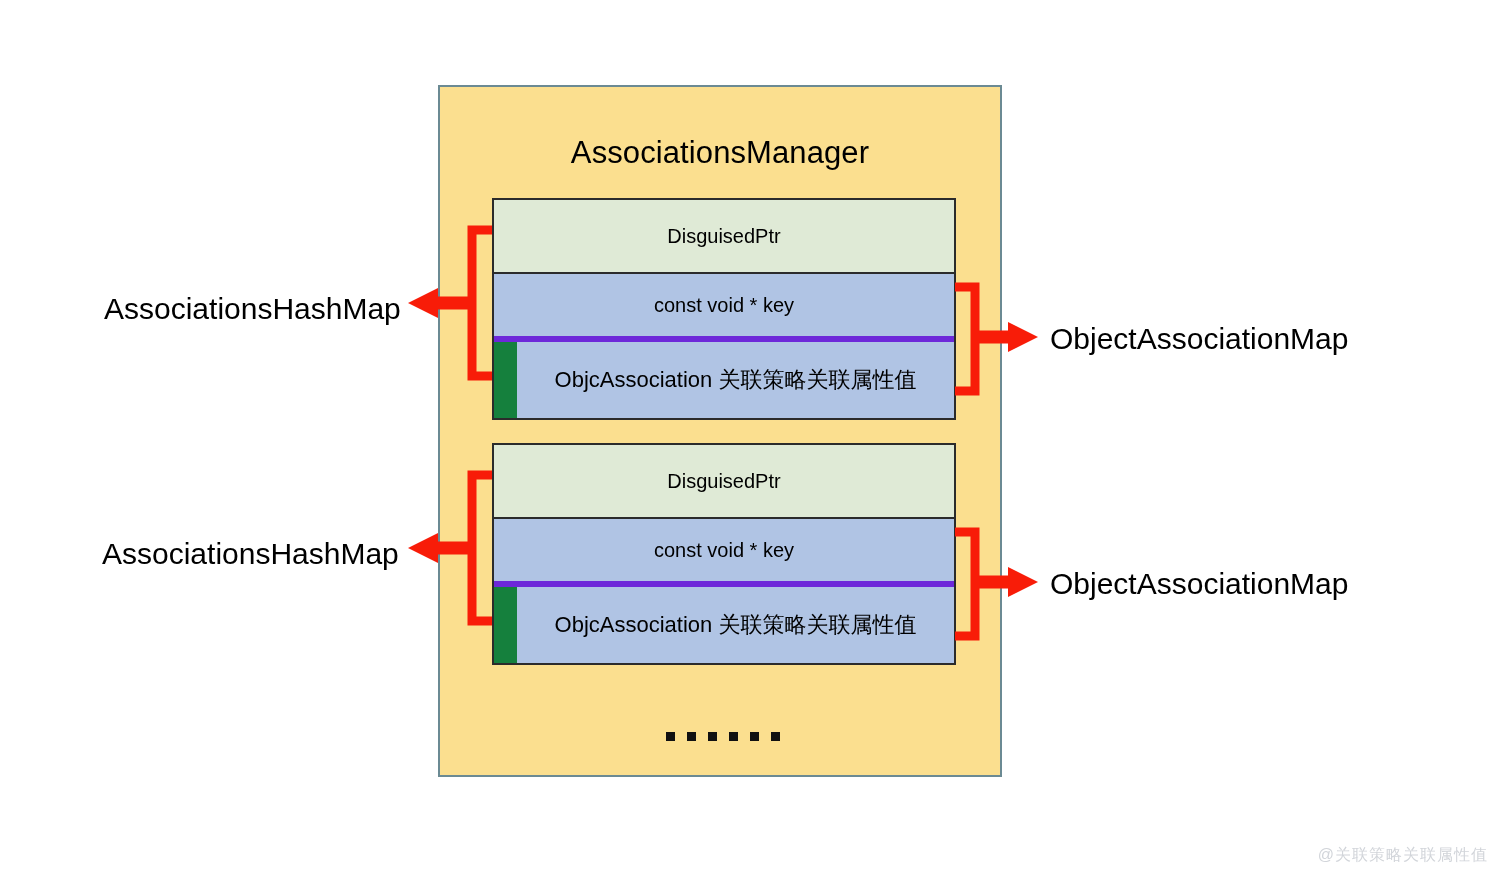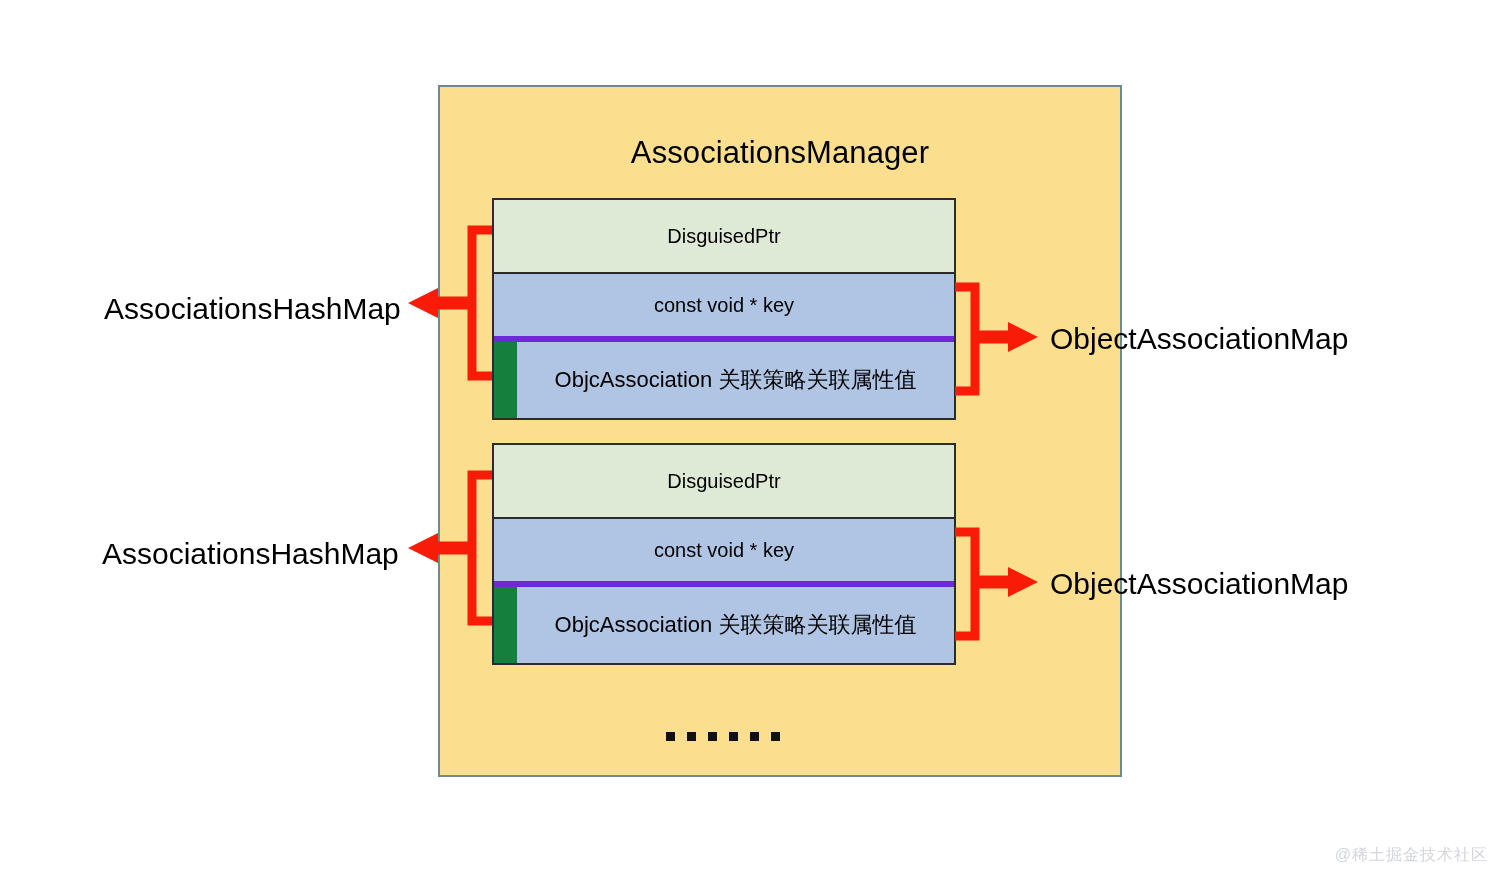--- a/index.html
+++ b/index.html
@@ -20,21 +20,21 @@
     left: 0; top: 0;
     width: 1512px;
     height: 890px;
   }
 
   
   .manager-box {
     position: absolute;
     left: 438px;
     top: 85px;
-    width: 684px;
+    width: 564px;
     height: 692px;
     background: #fbdf8f;
     border: 2px solid #6b8a93;
     box-sizing: border-box;
   }
 
   .manager-title {
     position: absolute;
     left: 0;
     top: 48px;
@@ -191,15 +191,15 @@
   </svg>
 
   <div class="side-label left lbl-hash-1">AssociationsHashMap</div>
 
   <div class="side-label left lbl-hash-2">AssociationsHashMap</div>
 
   <div class="side-label right lbl-obj-1">ObjectAssociationMap</div>
 
   <div class="side-label right lbl-obj-2">ObjectAssociationMap</div>
 
-  <div class="watermark">@稀土掘金技术社区</div>
+  <div class="watermark">@关联策略关联属性值</div>
 
 </div>
 
 </body></html>

